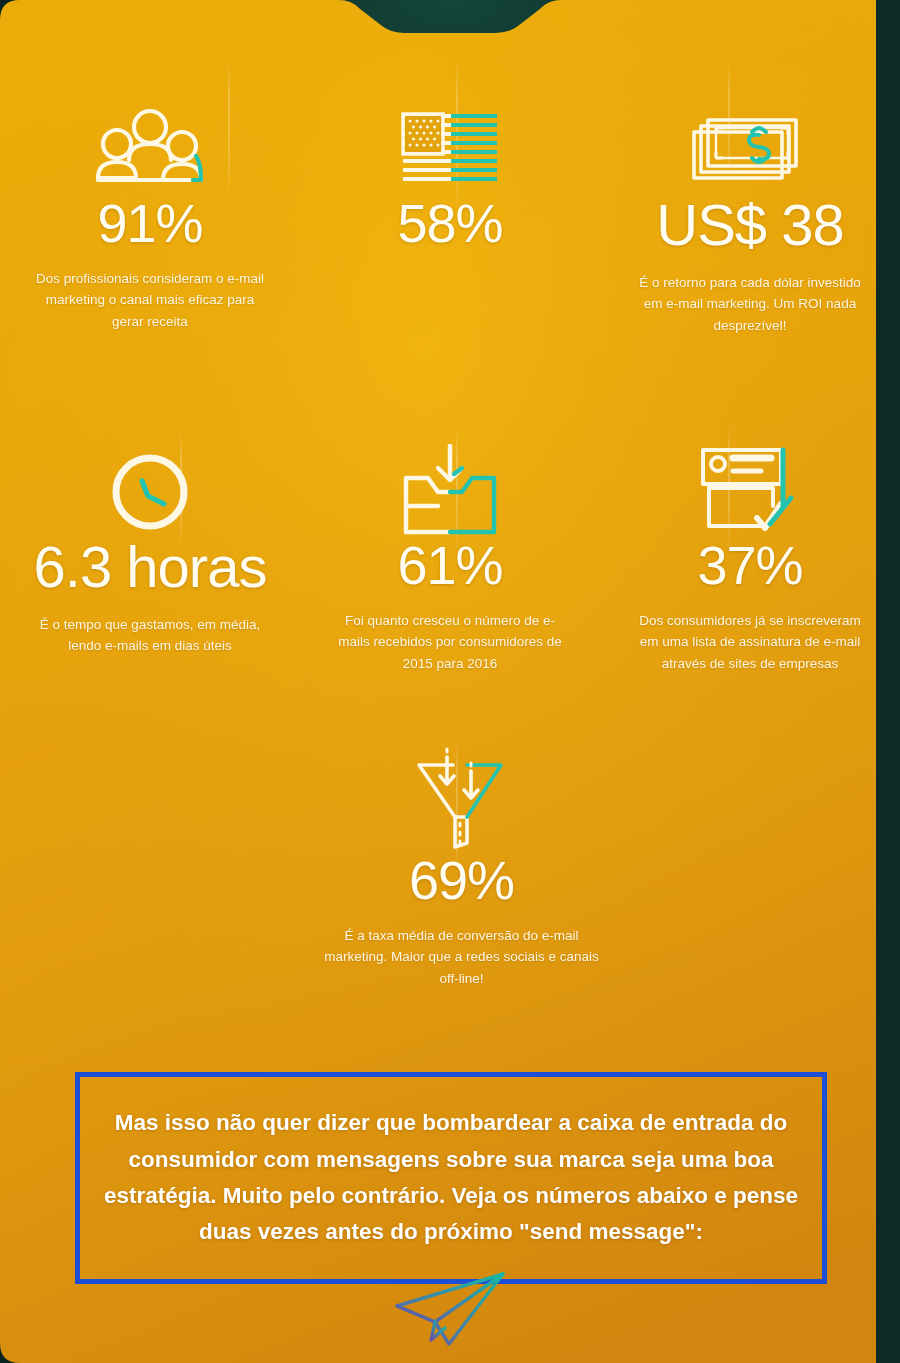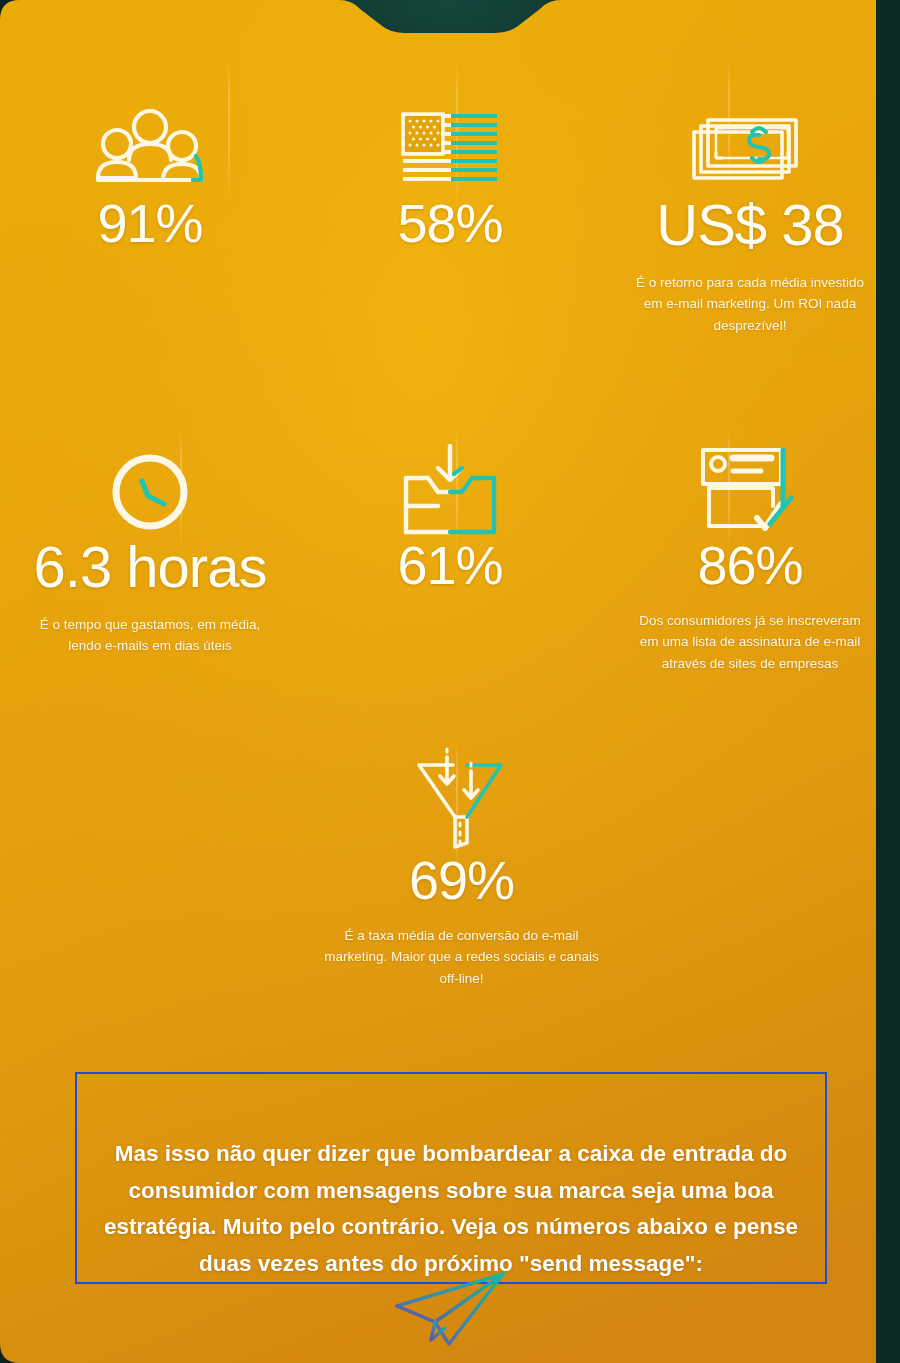--- a/index.html
+++ b/index.html
@@ -84,23 +84,23 @@
     text-shadow:0 1px 2px rgba(130,80,0,0.28);
   }
 
   
   .callout {
     position:absolute;
     left:75px;
     top:1072px;
     width:752px;
     height:212px;
-    border:2px solid #1d4ed8;
+    border:5px solid #1d4ed8;
     display:flex;
-    align-items:flex-end;
+    align-items:center;
     justify-content:center;
   }
   .callout p {
     color:#ffffff;
     font-size:22.5px;
     font-weight:bold;
     line-height:1.62;
     text-align:center;
     max-width:700px;
     text-shadow:0 1px 3px rgba(120,70,0,0.35);
@@ -183,20 +183,21 @@
             <circle cx="97" cy="40" r="14"></circle>
             <path d="M78 74 q0 -16 19 -16 q19 0 19 16"></path>
             <path d="M13 74 L105 74"></path>
           </g>
           <g fill="none" stroke="#23c3b0" stroke-width="4.2" stroke-linecap="round" stroke-linejoin="round">
             <path d="M111 50 q5 7 5 24 L108 74"></path>
           </g>
         </svg>
       </div>
       <div class="stat-number">91%</div>
+      <div class="stat-desc">Dos profissionais consideram o e-mail marketing o canal mais eficaz para gerar receita</div>
     </div>
 
     <div class="cell">
       <div class="icon-wrap">
         <svg class="icon-svg" width="110" height="88" viewBox="0 0 110 88">
           <g stroke-width="0">
 
             <g fill="#fdf8e6">
               <rect x="8" y="6" width="48" height="4"></rect>
                 <rect x="8" y="15" width="48" height="4"></rect>
@@ -266,21 +267,21 @@
             <path d="M100 48 l-7 0 M100 48 l0 -6" stroke-width="3"></path>
           </g>
           <g fill="none" stroke="#23c3b0" stroke-width="4" stroke-linecap="round" stroke-linejoin="round">
             <path d="M71 25 q-10 -1 -10 5 q0 6 10 7 q10 1 10 7 q0 6 -10 5"></path>
             <path d="M64 22 q4 -4 7 -4 q3 0 7 4"></path>
             <path d="M64 48 q4 4 7 4 q3 0 7 -4"></path>
           </g>
         </svg>
       </div>
       <div class="stat-number wide">US$ 38</div>
-      <div class="stat-desc">É o retorno para cada média investido em e-mail marketing. Um ROI nada desprezível!</div>
+      <div class="stat-desc">É o retorno para cada dólar investido em e-mail marketing. Um ROI nada desprezível!</div>
     </div>
   </div>
 
   <div class="row" style="top:430px;">
 
     <div class="cell">
       <div class="icon-wrap">
         <svg class="icon-svg" width="92" height="92" viewBox="0 0 92 92">
           <circle cx="46" cy="46" r="34" fill="none" stroke="#fdf8e6" stroke-width="7"></circle>
           <g fill="none" stroke="#23c3b0" stroke-width="5.2" stroke-linecap="round" stroke-linejoin="round">
@@ -304,41 +305,42 @@
           </g>
           <g fill="none" stroke="#23c3b0" stroke-width="4.4" stroke-linecap="round" stroke-linejoin="round">
             <path d="M52 48 L64 48 L74 34 L96 34 L96 88 L52 88"></path>
             <path d="M52 62 L96 62" stroke-opacity="0"></path>
             <path d="M64 24 L52 36" stroke-opacity="0"></path>
             <path d="M56 30 L64 24"></path>
           </g>
         </svg>
       </div>
       <div class="stat-number">61%</div>
+      <div class="stat-desc">Foi quanto cresceu o número de e-mails recebidos por consumidores de 2015 para 2016</div>
     </div>
 
     <div class="cell">
       <div class="icon-wrap">
         <svg class="icon-svg" width="110" height="94" viewBox="0 0 110 94">
           <g fill="none" stroke="#fdf8e6" stroke-width="4" stroke-linecap="round" stroke-linejoin="round">
             <path d="M8 6 L86 6 L86 40 L8 40 Z"></path>
             <circle cx="23" cy="20" r="7"></circle>
             <path d="M38 14 L76 14" stroke-width="7"></path>
             <path d="M38 27 L66 27" stroke-width="5"></path>
             <path d="M14 44 L14 82 L72 82"></path>
             <path d="M14 44 L78 44 L78 62"></path>
             <path d="M62 74 L70 84 L86 60" stroke-width="6"></path>
           </g>
           <g fill="none" stroke="#23c3b0" stroke-width="5" stroke-linecap="round" stroke-linejoin="round">
             <path d="M88 6 L88 62"></path>
             <path d="M75 80 L96 54"></path>
           </g>
         </svg>
       </div>
-      <div class="stat-number">86%</div>
+      <div class="stat-number">37%</div>
       <div class="stat-desc">Dos consumidores já se inscreveram em uma lista de assinatura de e-mail através de sites de empresas</div>
     </div>
   </div>
 
   <div class="row" style="top:745px;padding-left:23px;">
     <div class="cell"></div>
     <div class="cell">
       <div class="icon-wrap">
         <svg class="icon-svg" width="104" height="106" viewBox="0 0 104 106">
           <g fill="none" stroke="#fdf8e6" stroke-width="3.6" stroke-linecap="round" stroke-linejoin="round">

